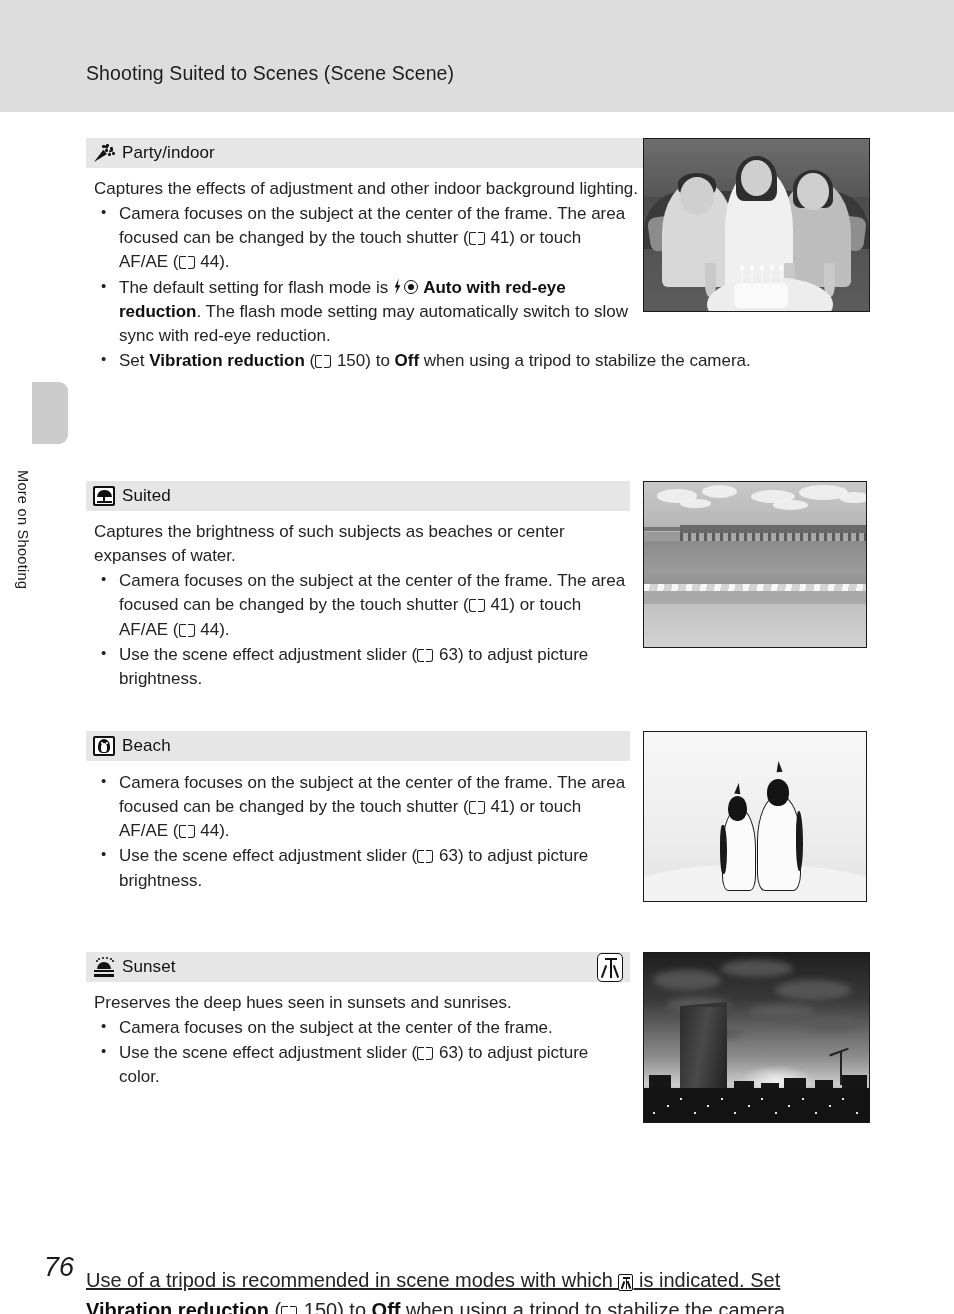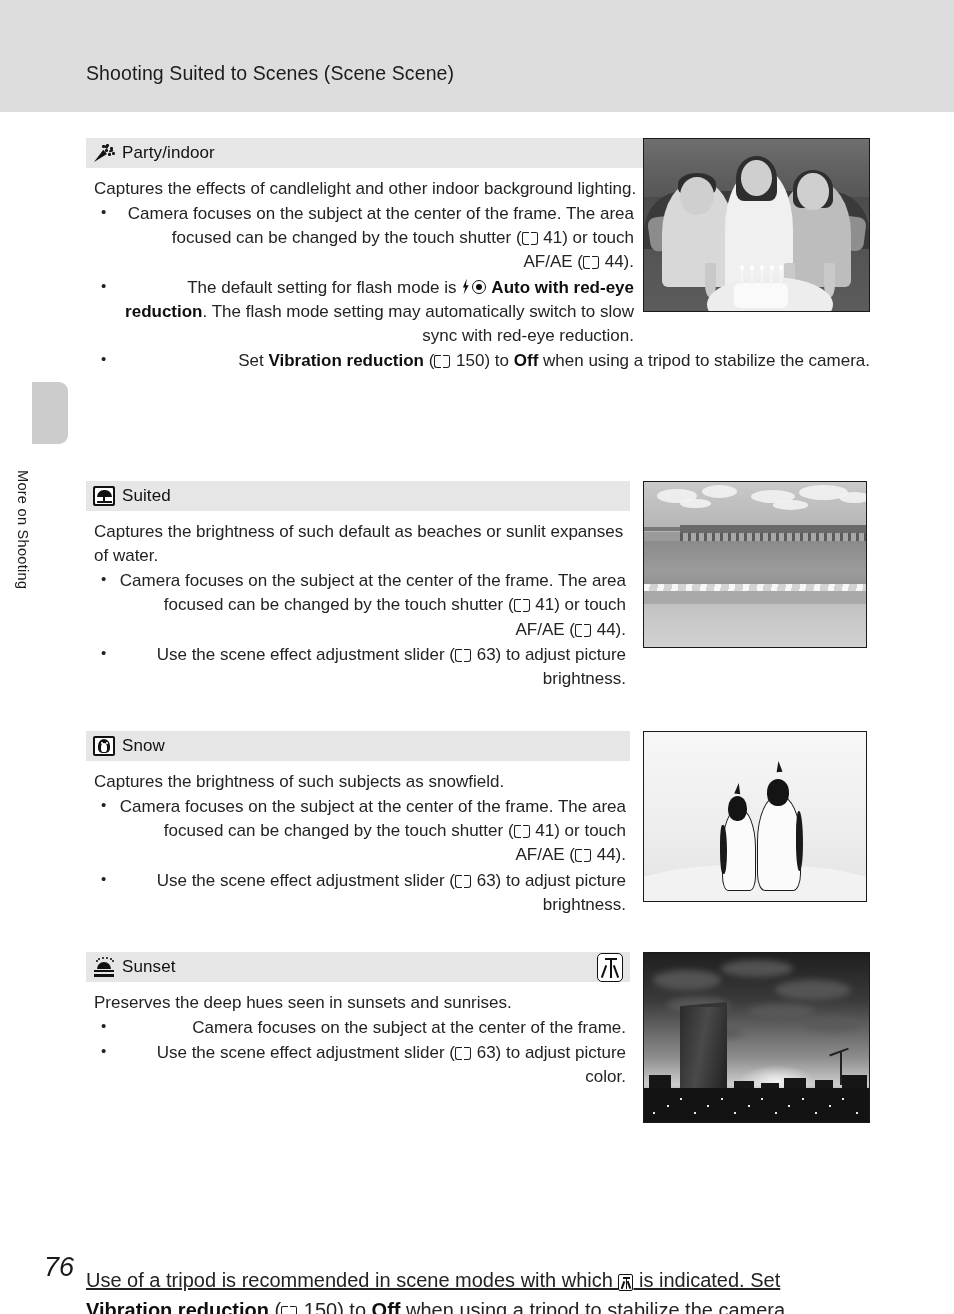--- a/index.html
+++ b/index.html
@@ -86,21 +86,20 @@
   .scene-body.wide   { width: 784px; }
 
   .lede { margin: 0 0 1px 8px; }
 
   ul.bullets { list-style: none; margin: 0; padding: 0; }
   ul.bullets li {
     position: relative;
     padding-left: 25px;
     margin-left: 8px;
     margin-top: 1px;
-    text-align: right;
   }
   ul.bullets li::before {
     content: "\2022";
     position: absolute;
     left: 7px;
     top: -1px;
     font-size: 15px;
     color: #232323;
   }
   b { font-weight: bold; color: #0f0f0f; }
@@ -324,21 +323,21 @@
         <span class="sp" style="left:12px;top:6px"></span>
         <span class="sp" style="left:19px;top:9px"></span>
         <span class="sp" style="left:15px;top:10px"></span>
         <span class="sp" style="left:9px;top:2px"></span>
         <span class="st" style="left:11px;top:3px;transform:rotate(35deg)"></span>
         <span class="st" style="left:16px;top:7px;transform:rotate(-20deg)"></span>
       </span>
       <span class="scene-head-title">Party/indoor</span>
     </div>
     <div class="scene-body wide">
-      <p class="lede">Captures the effects of candlelight and other indoor background lighting.</p>
+      <p class="lede">Captures the effects of adjustment and other indoor background lighting.</p>
       <ul class="bullets">
         <li style="width: 540px;"><span>Camera focuses on the subject at the center of the frame. The area focused can be changed by the touch shutter (</span><span class="gi icon-book"></span><span> 41) or touch AF/AE (</span><span class="gi icon-book"></span><span> 44).</span></li>
         <li style="width: 540px;"><span>The default setting for flash mode is </span><span class="gi icon-flash-redeye"><span class="bolt"></span><span class="eye-ring"></span><span class="eye-dot"></span></span><b> Auto with red-eye reduction</b><span>. The flash mode setting may automatically switch to slow sync with red-eye reduction.</span></li>
         <li><span>Set </span><b>Vibration reduction</b><span> (</span><span class="gi icon-book"></span><span> 150) to </span><b>Off</b><span> when using a tripod to stabilize the camera.</span></li>
       </ul>
     </div>
   </div>
 <div class="photo" title="Three people seated indoors behind a lit birthday cake" style="left: 643px; top: 138px; width: 227px; height: 174px;">
     <div class="photo-inner">
       <div class="pp-bg"></div>
@@ -377,21 +376,21 @@
       <span class="scene-glyph g-beach">
         <span class="frame"></span>
         <span class="inner"></span>
         <span class="canopy"></span>
         <span class="pole"></span>
         <span class="ground"></span>
       </span>
       <span class="scene-head-title">Suited</span>
     </div>
     <div class="scene-body narrow">
-      <p class="lede">Captures the brightness of such default as beaches or sunlit expanses of water.</p>
+      <p class="lede">Captures the brightness of such subjects as beaches or center expanses of water.</p>
       <ul class="bullets">
         <li><span>Camera focuses on the subject at the center of the frame. The area focused can be changed by the touch shutter (</span><span class="gi icon-book"></span><span> 41) or touch AF/AE (</span><span class="gi icon-book"></span><span> 44).</span></li>
         <li><span>Use the scene effect adjustment slider (</span><span class="gi icon-book"></span><span> 63) to adjust picture brightness.</span></li>
       </ul>
     </div>
   </div>
 <div class="photo" title="Sunlit beach with a long pier over the sea" style="left: 643px; top: 481px; width: 224px; height: 167px;">
     <div class="photo-inner">
       <div class="bp-sky"></div>
       <div class="bp-cloud" style="left:6%;top:4%;width:18%;height:9%"></div>
@@ -412,24 +411,23 @@
   </div>
 <div class="scene" style="position: absolute; left: 86px; top: 731px; width: 784px;">
     <div class="scene-head narrow">
       <span class="scene-glyph g-snow">
         <span class="frame"></span>
         <span class="body"></span>
         <span class="belly"></span>
         <span class="eye" style="left:8px"></span>
         <span class="eye" style="left:13px"></span>
       </span>
-      <span class="scene-head-title">Snow</span>
+      <span class="scene-head-title">Beach</span>
     </div>
     <div class="scene-body narrow">
-      <p class="lede">Captures the brightness of such subjects as snowfield.</p>
       <ul class="bullets">
         <li><span>Camera focuses on the subject at the center of the frame. The area focused can be changed by the touch shutter (</span><span class="gi icon-book"></span><span> 41) or touch AF/AE (</span><span class="gi icon-book"></span><span> 44).</span></li>
         <li><span>Use the scene effect adjustment slider (</span><span class="gi icon-book"></span><span> 63) to adjust picture brightness.</span></li>
       </ul>
     </div>
   </div>
 <div class="photo" title="Two penguins standing in a bright snowfield" style="left: 643px; top: 731px; width: 224px; height: 171px;">
     <div class="photo-inner">
       <div class="sp-bg"></div>
       <div class="sp-drift"></div>

